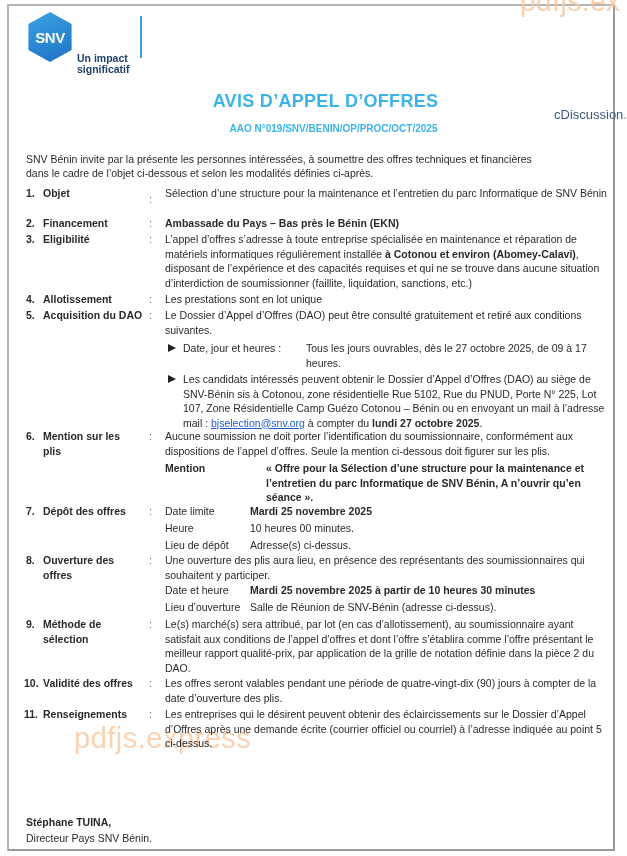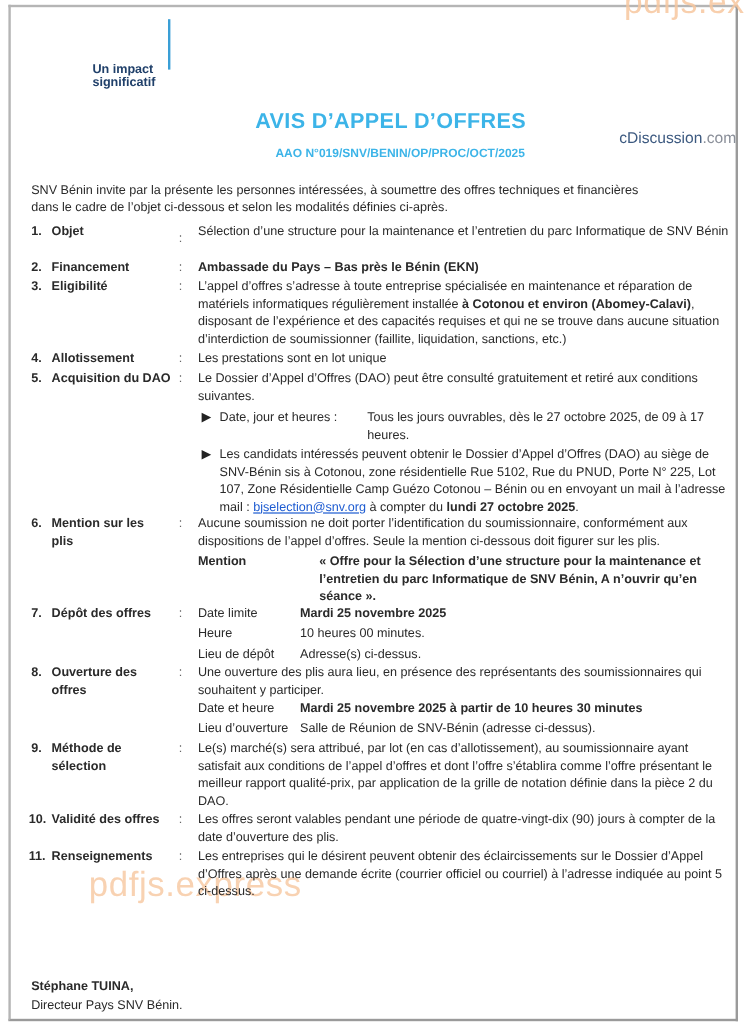--- a/index.html
+++ b/index.html
@@ -18,21 +18,21 @@
     }
     .wm-mid {
       position: absolute; left: 74px; top: 722px; font-size: 29px; color: #f7c79f;
       font-family: "Liberation Sans", sans-serif; letter-spacing: 0.5px; opacity: 0.8;
       z-index: 0;
     }
     .cdisc {
       position: absolute; left: 516px; top: 107px; font-size: 13px; z-index: 3;
       font-family: "Liberation Sans", sans-serif;
     }
-    .cdisc .a { color: #3d5a80; }
+    .cdisc .a { color: #3d5a80; margin-left: 38px; }
     .cdisc .b { color: #8a8f99; }
 
     .logo { position: absolute; left: 26px; top: 12px; width: 120px; height: 50px; }
     .logo .hex {
       position: absolute; left: 0; top: 0; width: 48px; height: 50px;
       background: linear-gradient(160deg, #3ba3e4, #1c71c4);
       clip-path: polygon(50% 0%, 95% 24%, 95% 76%, 50% 100%, 5% 76%, 5% 24%);
       color: #fff; font-size: 15px; font-weight: bold; display: flex;
       align-items: center; justify-content: center; letter-spacing: -0.5px;
     }
@@ -84,20 +84,21 @@
 </head>
 <body>
 
 <div class="page"></div>
 
 <div class="wm-top">pdfjs.ex</div>
 <div class="wm-mid">pdfjs.express</div>
 <div class="cdisc"><span class="a">cDiscussion</span><span class="b">.com</span></div>
 
 <div class="logo">
+  <div class="hex">SNV</div>
   <div class="tag">
     <div>Un impact</div>
     <div>significatif</div>
   </div>
   <div class="bar"></div>
 </div>
 
 <div class="title">AVIS D’APPEL D’OFFRES</div>
 <div class="ref">AAO N°019/SNV/BENIN/OP/PROC/OCT/2025</div>
 

